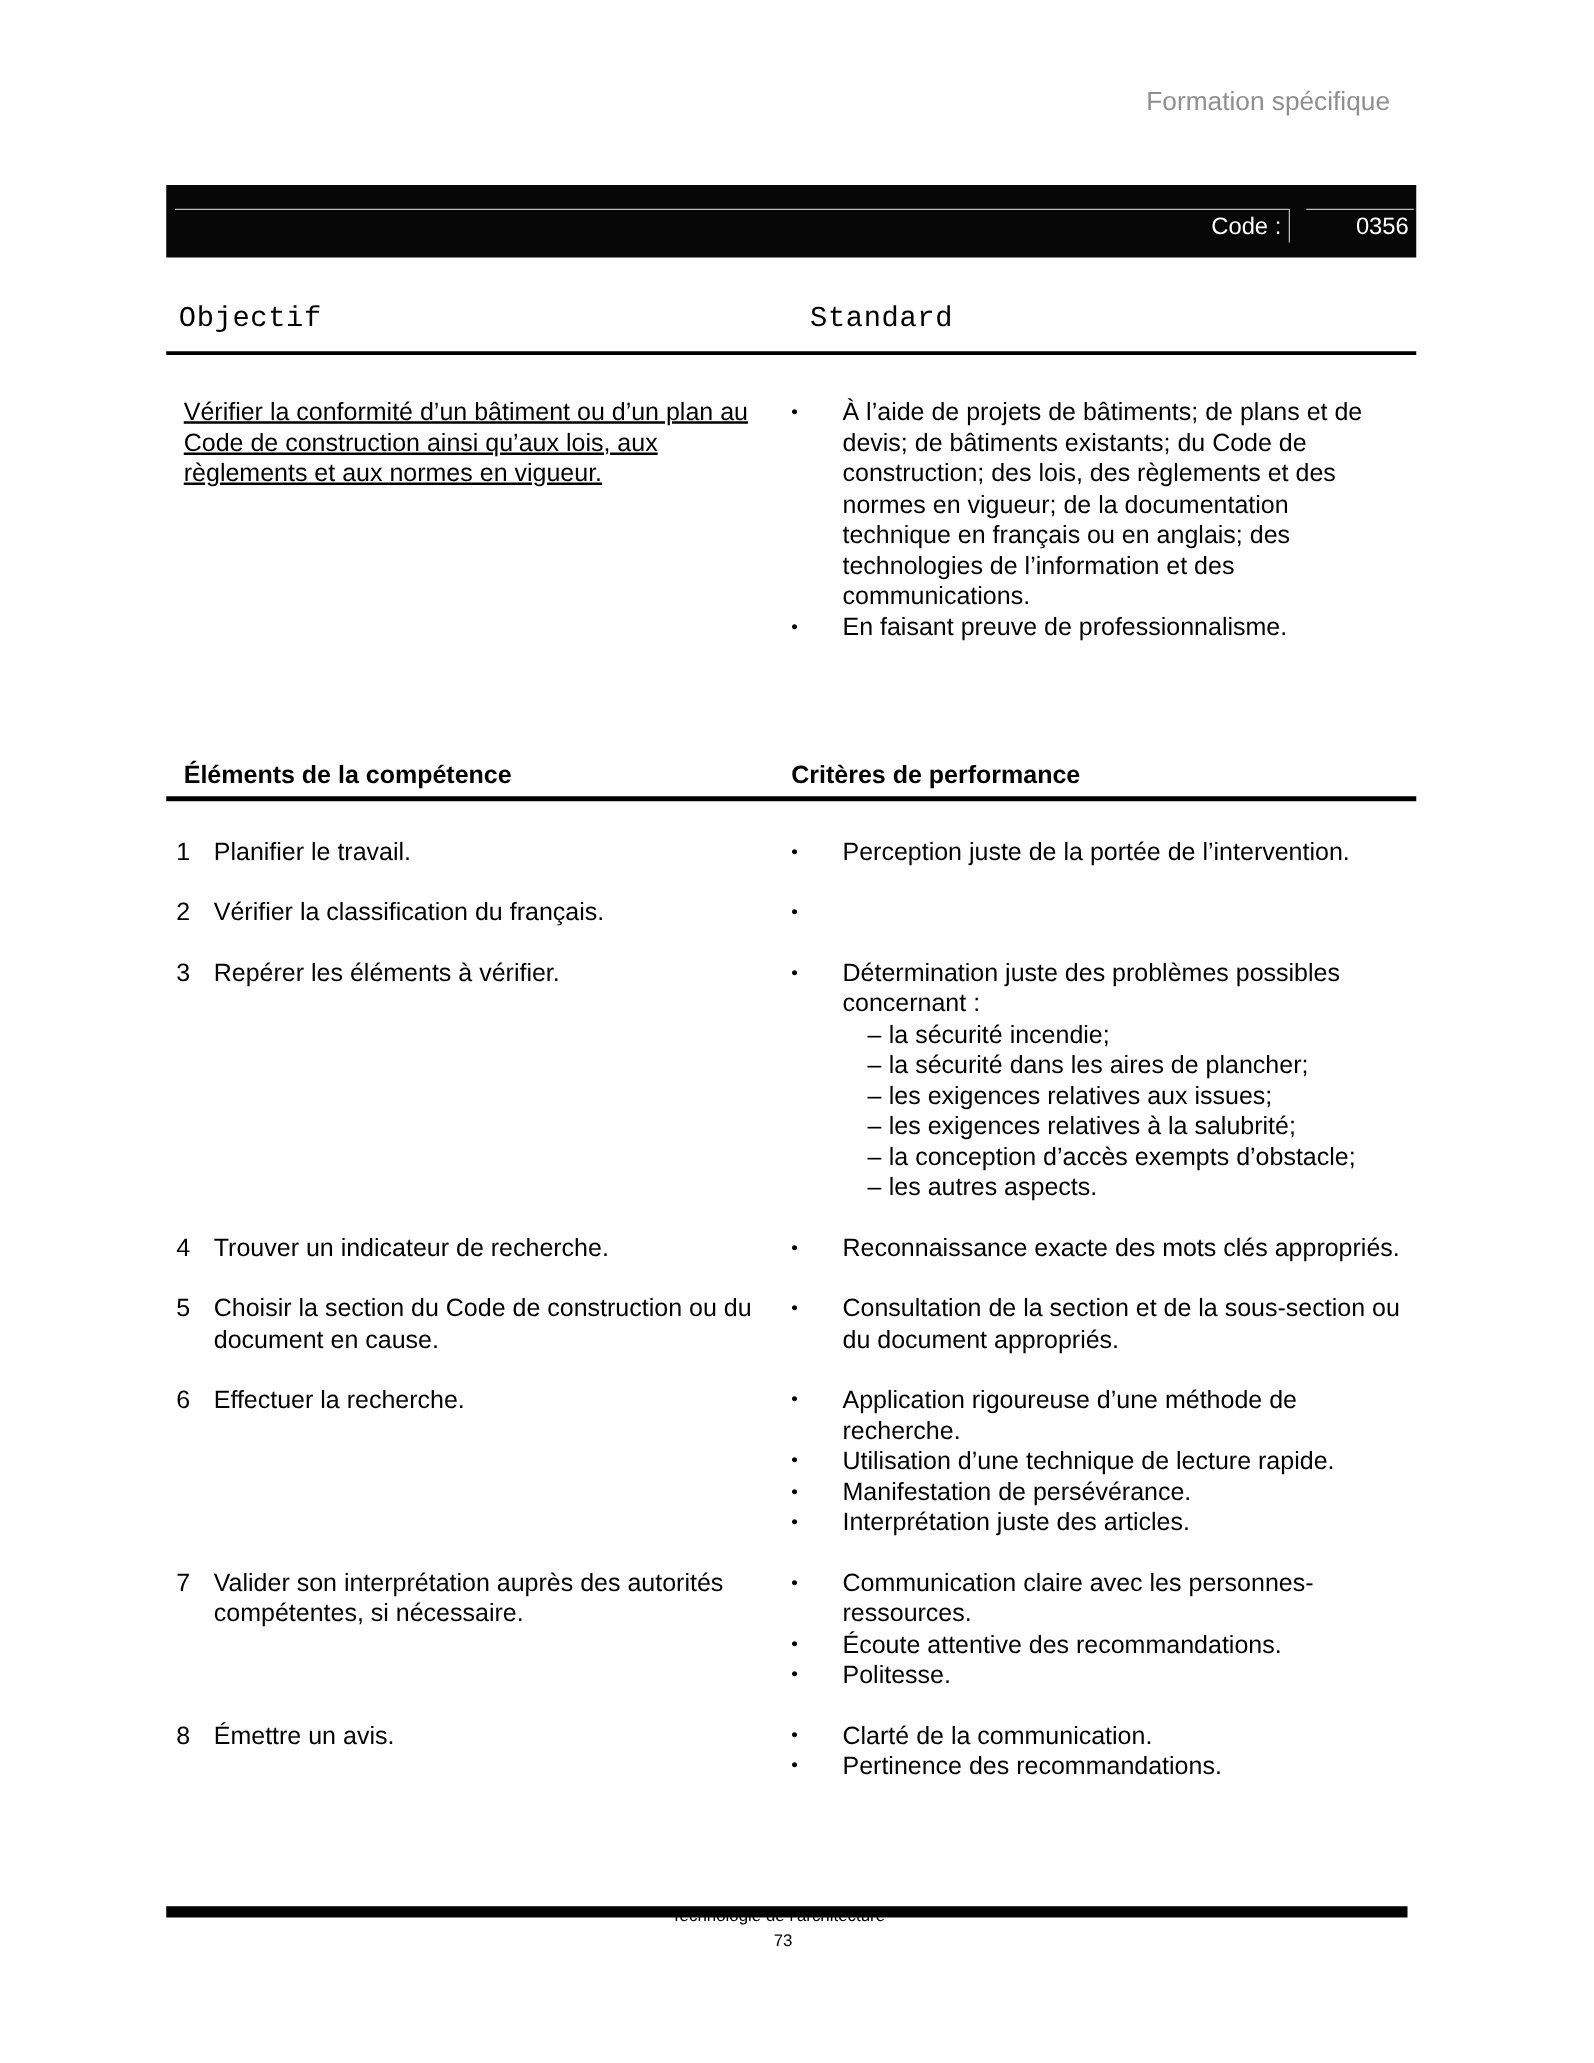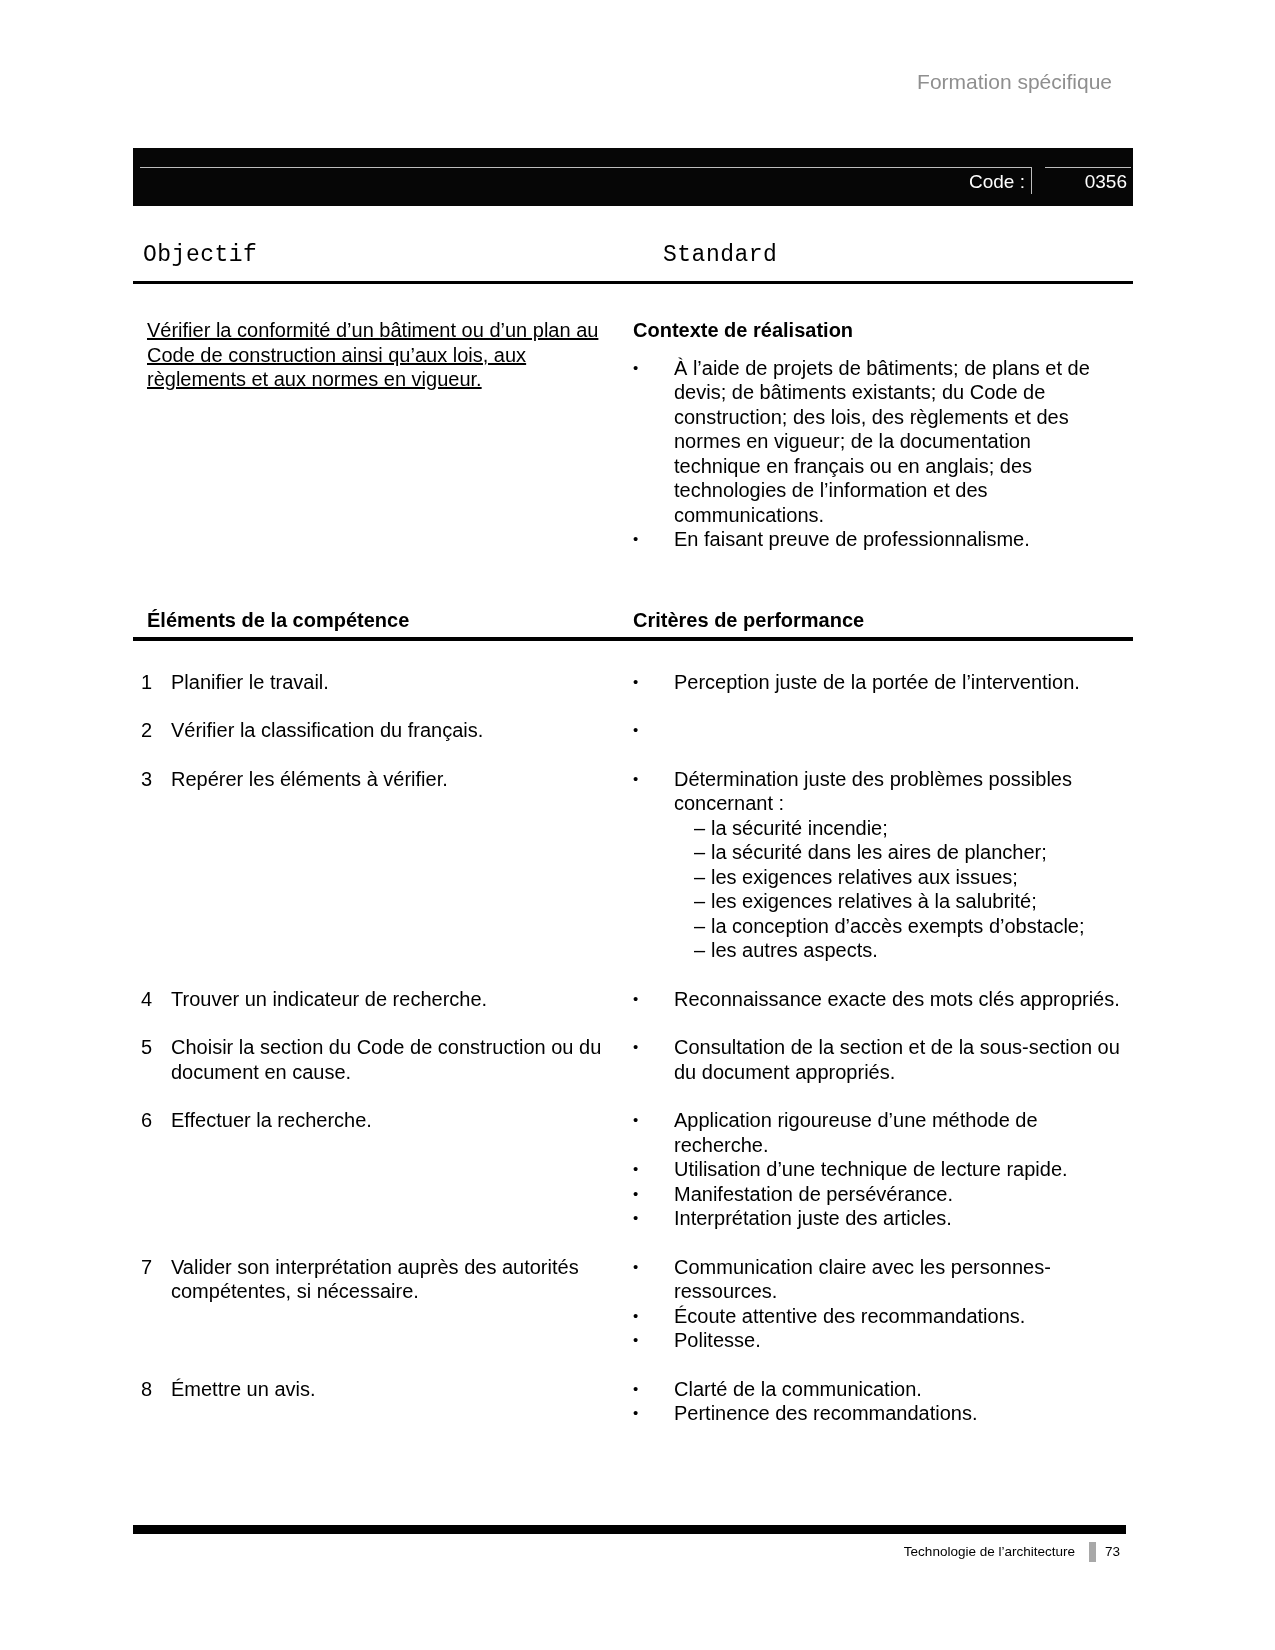--- a/index.html
+++ b/index.html
@@ -26,21 +26,21 @@
   .code-field-hline{position:absolute; left:912px; top:19px; width:86px; height:1px; background:var(--bar-line);}
   .code-label{position:absolute; right:108px; top:22px; color:var(--bar-text); font-size:19px;}
   .code-value{position:absolute; right:6px; top:22px; color:var(--bar-text); font-size:19px;}
   
   .objectif-row{
     position:absolute; top:243px; left:133px; width:1000px;
     font-family:"Liberation Mono","DejaVu Sans Mono", monospace;
     font-size:23px; letter-spacing:0.5px;
   }
   .objectif-row .left{margin-left:10px;}
-  .objectif-row .right{position:absolute; left:530px; top:0;}
+  .objectif-row .right{position:absolute; left:515px; top:0;}
   .rule-1{position:absolute; top:281px; left:133px; width:1000px; height:3px; background:#000;}
   
   .section-1{position:absolute; top:318px; left:133px; width:1000px; display:grid; grid-template-columns:500px 500px;}
   .col-heading{font-weight:bold; font-size:20px;}
   .section-1 .cell-left{padding-left:14px;}
   .section-1 .cell-left .col-heading{margin-bottom:13px;}
   .section-1 .cell-right .col-heading{margin-bottom:13px;}
   .statement{width:480px;text-decoration:underline;}
   
   ul.bullet-list{list-style:none; width:490px;}
@@ -59,21 +59,21 @@
   .row{display:grid; grid-template-columns:500px 500px; margin-top:24px;}
   .row:first-child{margin-top:29px;}
   .row-left{display:flex; padding-left:8px;}
   .row-num{flex:0 0 30px;}
   .row-element{max-width:445px;}
   
   .footer-bar{position:absolute; top:1525px; left:133px; width:993px; height:9px; background:#000;}
   .footer-row{
     position:absolute; top:1541px; left:133px; width:993px; height:22px;
     display:flex; justify-content:flex-end; align-items:center;
-    font-size:13.5px; line-height:20px;
+    font-size:13.5px; line-height:20px;flex-direction:column;
   }
   .footer-title{margin-right:14px;}
   .footer-sep{width:7px; height:20px; background:var(--footer-sep); margin-right:9px;}
   .footer-page{margin-right:6px;}
 </style>
 </head>
 <body>
 
 <div class="page">
 
@@ -91,21 +91,20 @@
     <span class="left">Objectif</span>
     <span class="right">Standard</span>
   </div>
   <div class="rule-1"></div>
 
   <div class="section-1">
     <div class="cell-left">
       <p class="statement">Vérifier la conformité d’un bâtiment ou d’un plan au Code de construction ainsi qu’aux lois, aux règlements et aux normes en vigueur.</p>
     </div>
     <div class="cell-right">
-      <div class="col-heading">Contexte de réalisation</div>
       <ul class="bullet-list" id="context-bullets">
   <li class="bullet-item">
     <span class="b-marker">•</span>
     <div class="b-body">
       <span class="b-text">À l’aide de projets de bâtiments; de plans et de devis; de bâtiments existants; du Code de construction; des lois, des règlements et des normes en vigueur; de la documentation technique en français ou en anglais; des technologies de l’information et des communications.</span>
     </div>
   </li>
 
   <li class="bullet-item">
     <span class="b-marker">•</span>

